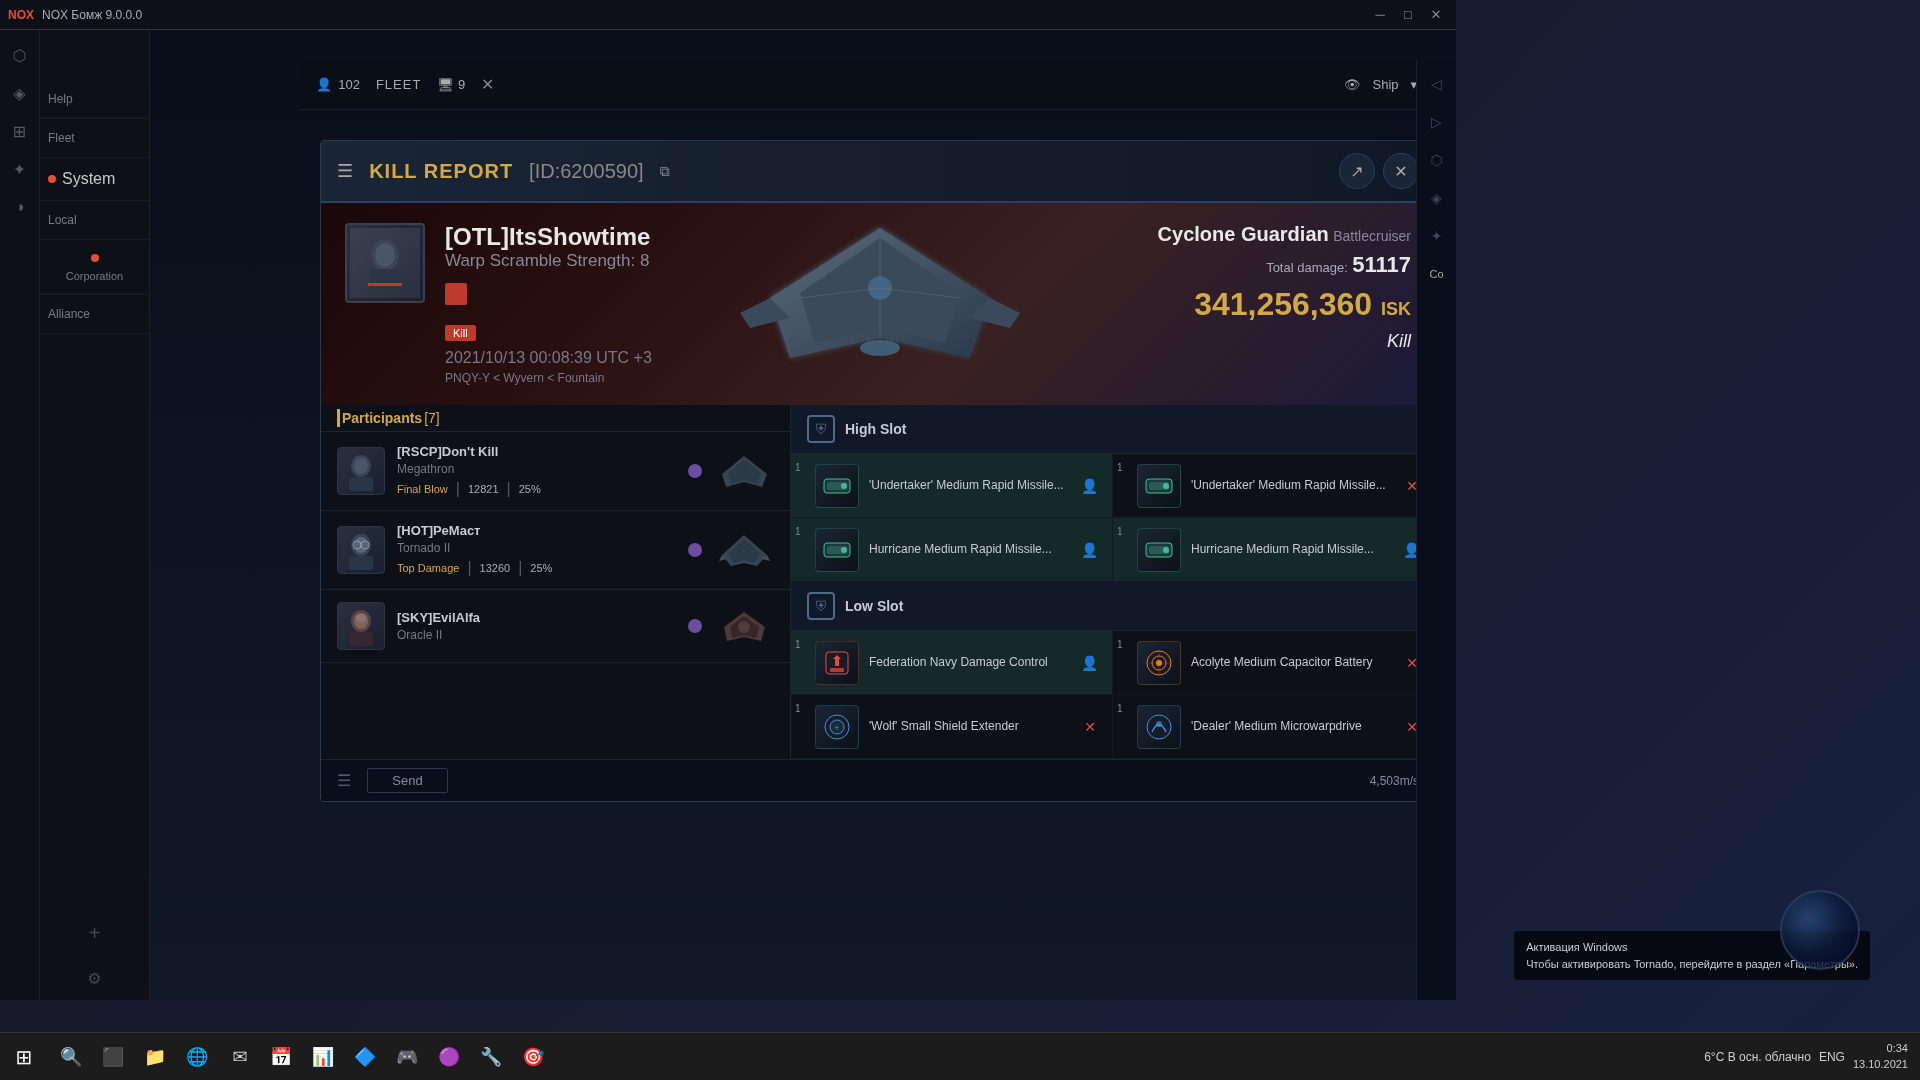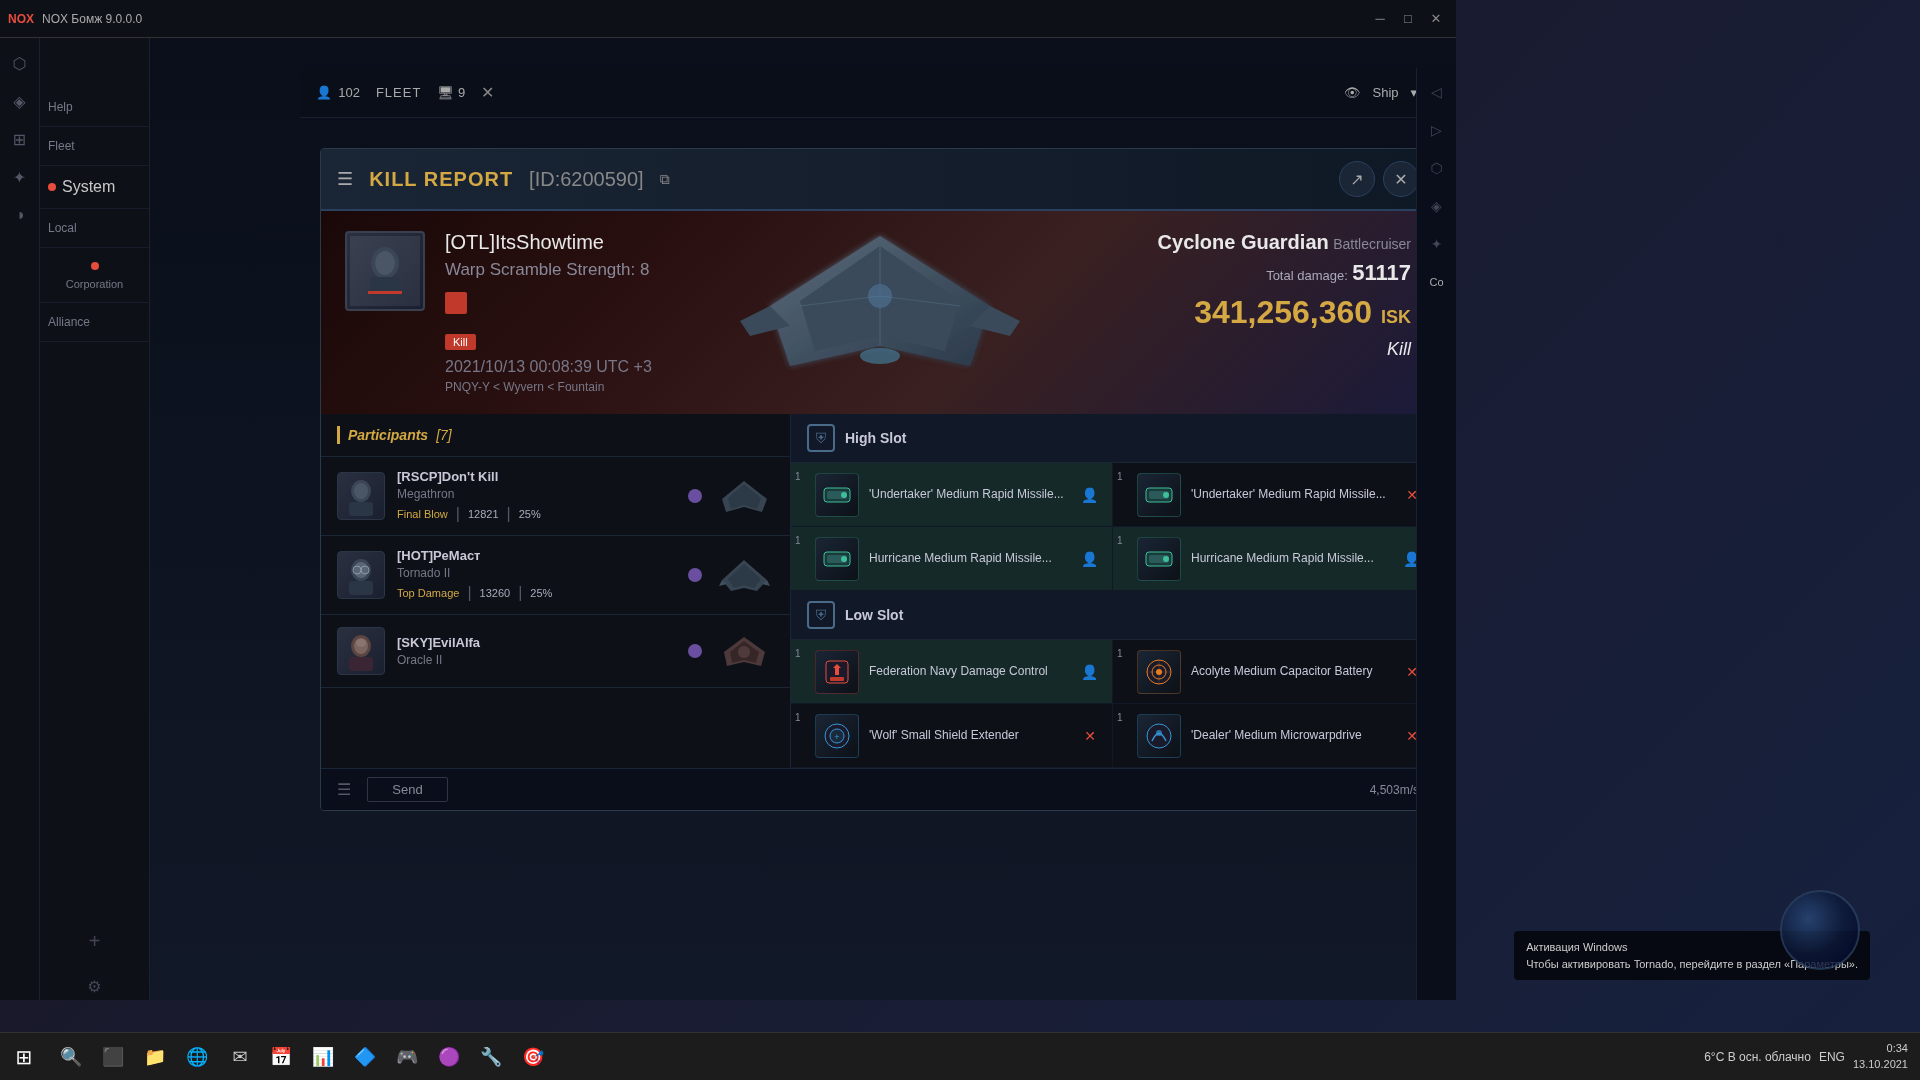--- a/index.html
+++ b/index.html
@@ -73,21 +73,21 @@
       position: absolute;
       top: 0; left: 0;
       width: 1456px;
       height: 1000px;
       background: linear-gradient(180deg, #0a0e1a 0%, #111827 100%);
       overflow: hidden;
     }
 
     
     .title-bar {
-      height: 38px;
+      height: 30px;
       background: #0d1117;
       display: flex;
       align-items: center;
       padding: 0 8px;
       gap: 8px;
       border-bottom: 1px solid #333;
     }
     .title-bar-logo {
       color: #e74c3c;
       font-weight: bold;
@@ -301,23 +301,23 @@
       display: flex; align-items: center; justify-content: center;
       font-size: 28px;
       color: #667;
     }
 
     .kr-player-info {
       flex: 1;
     }
     .kr-player-name {
       color: #e8e8e8;
-      font-size: 20px;
-      font-weight: normal;
-      margin-bottom: 6px;
+      font-size: 24px;
+      font-weight: bold;
+      margin-bottom: 0;
     }
     .kr-warp-strength {
       color: #889;
       font-size: 17px;
       margin-bottom: 8px;
     }
     .kr-corp-badge {
       display: inline-block;
       width: 22px; height: 22px;
       background: #c0392b;
@@ -393,26 +393,25 @@
       background: #0d1117;
     }
 
     
     .participants-panel {
       width: 470px;
       border-right: 1px solid #1a2535;
       flex-shrink: 0;
     }
     .participants-header {
-      padding: 12px 16px;
+      padding: 4px 16px;
       border-bottom: 1px solid #1a2535;
       display: flex;
       align-items: center;
-      gap: 8px;
-      font-style: italic;
+      gap: 2px;
     }
     .participants-bar {
       width: 3px;
       height: 18px;
       background: #d4a843;
     }
     .participants-title {
       color: #d4a843;
       font-size: 14px;
       font-weight: bold;

